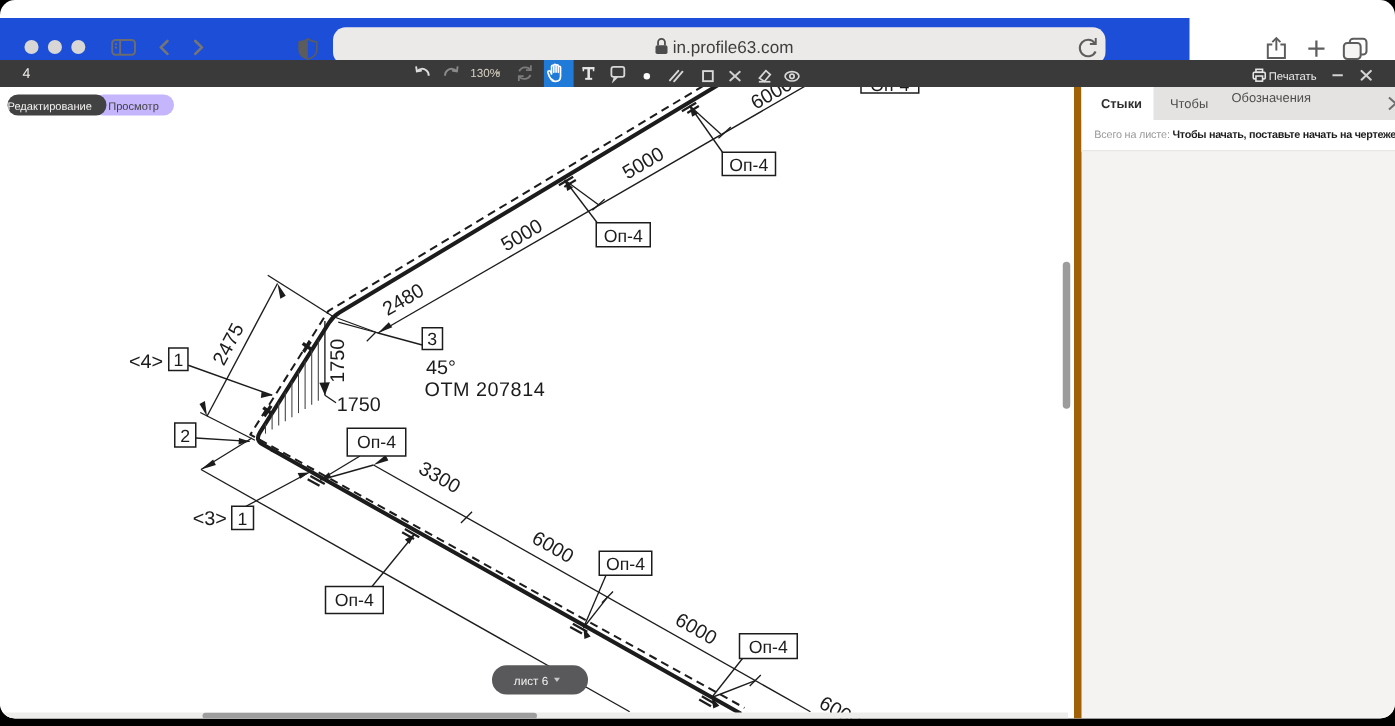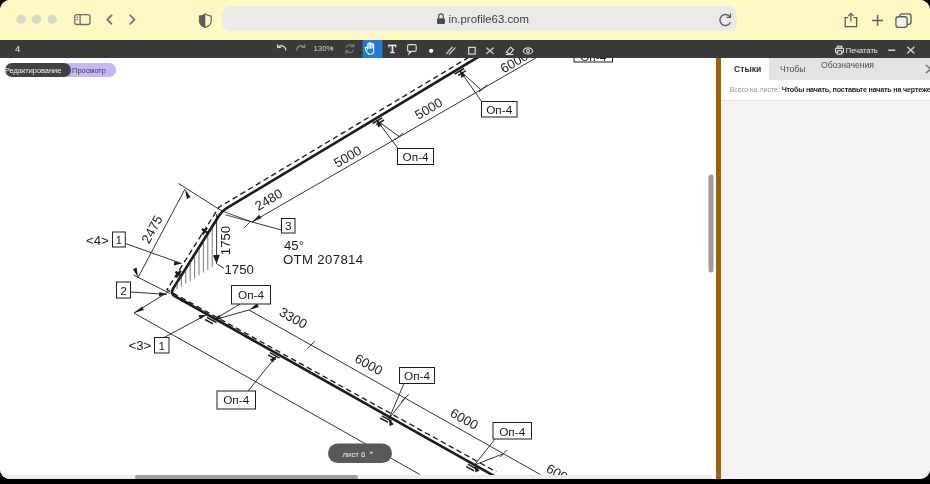--- a/index.html
+++ b/index.html
@@ -1,18 +1,18 @@
 <!DOCTYPE html>
 <html><head>
 <meta charset="utf-8">
 <style>
 html,body{margin:0;padding:0;background:#000;width:930px;height:484px;overflow:hidden;font-family:"Liberation Sans",sans-serif}
 .abs{position:absolute}
 #win{position:absolute;left:0;top:0;width:930px;height:478.5px;border-radius:10px;background:#fff;overflow:hidden}
-#chrome{position:absolute;left:0;top:0;width:930px;height:40px;background:#fef9c3}
+#chrome{position:absolute;left:0;top:12px;width:793px;height:40px;background:#1d4ed8}
 #tbar{position:absolute;left:0;top:40px;width:930px;height:17.5px;background:#3a3a3a}
 #canvas{position:absolute;left:0;top:57.5px;width:716px;height:421px;background:#fff}
 #side{position:absolute;left:716px;top:57.5px;width:214px;height:421px;background:#f4f3f1;border-left:5px solid #a16207}
 </style>
 </head>
 <body>
 
 <div id="win">
 
 <div id="chrome">

